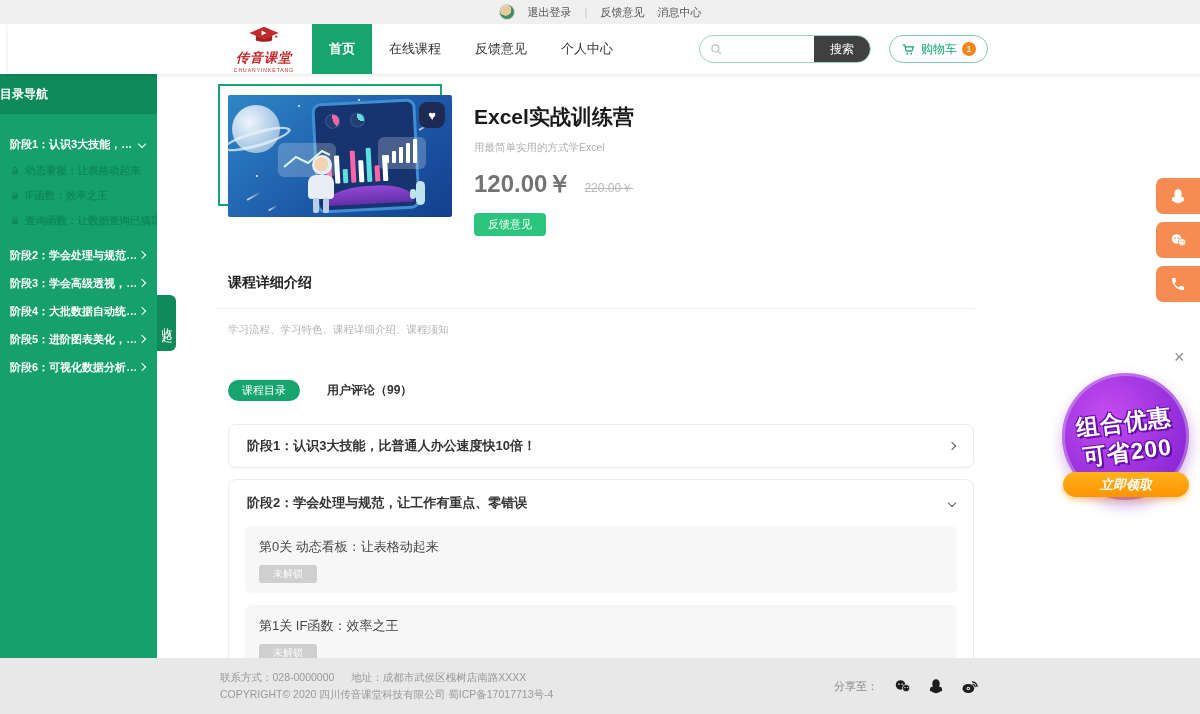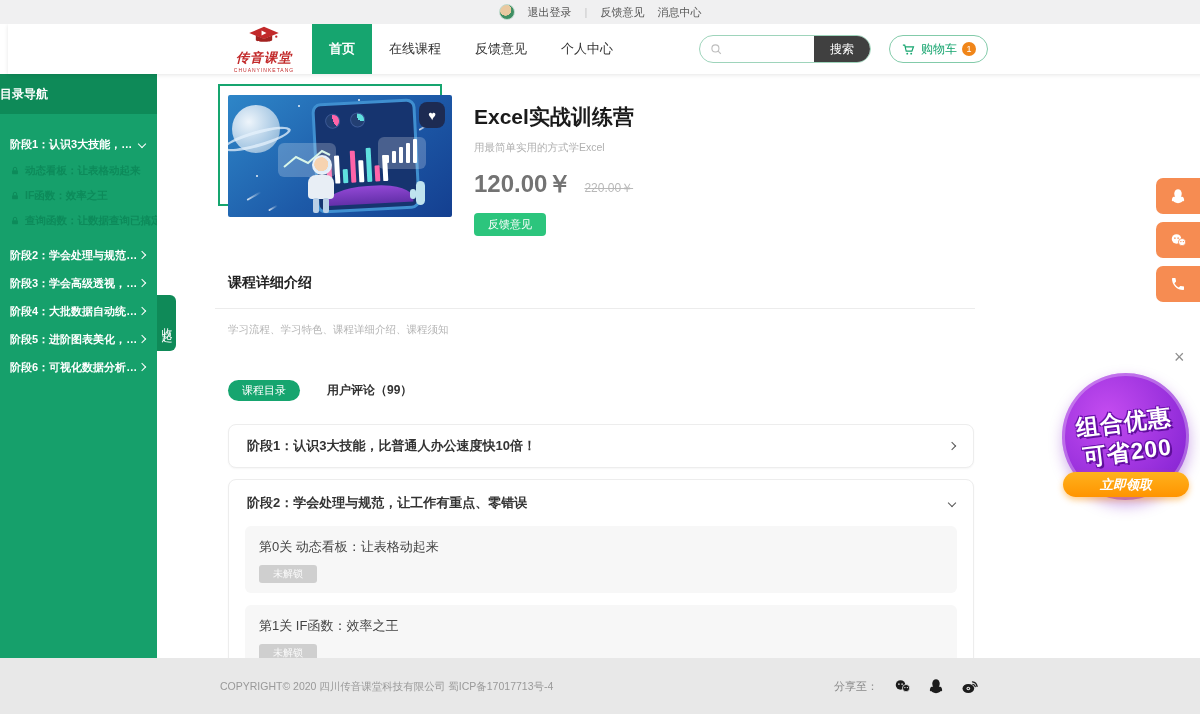--- a/index.html
+++ b/index.html
@@ -365,20 +365,24 @@
 <div class="promo-close">×</div>
 <div class="promo-badge">
   <span class="promo-line">组合优惠</span>
   <span class="promo-line">可省200</span>
 </div>
 <button class="claim-btn">立即领取</button>
 
 <div class="footer">
   <div class="footer-inner">
     <div class="footer-left">
+      <div>
+        <span>联系方式：028-0000000</span>
+        <span style="margin-left:14px;">地址：成都市武侯区槐树店南路XXXX</span>
+      </div>
       <div>COPYRIGHT© 2020 四川传音课堂科技有限公司 蜀ICP备17017713号-4</div>
     </div>
     <div class="footer-share">
       <span>分享至：</span>
       <span class="share-icon">
         <svg width="19" height="19" viewBox="0 0 24 24">
             <circle cx="9.5" cy="10" r="6" fill="#1c1c1c"></circle>
             <circle cx="16.5" cy="14" r="4.6" fill="#1c1c1c" stroke="#e8e8e8" stroke-width="1"></circle>
             <circle cx="7.5" cy="9" r="1" fill="#e8e8e8"></circle>
             <circle cx="11.5" cy="9" r="1" fill="#e8e8e8"></circle>

